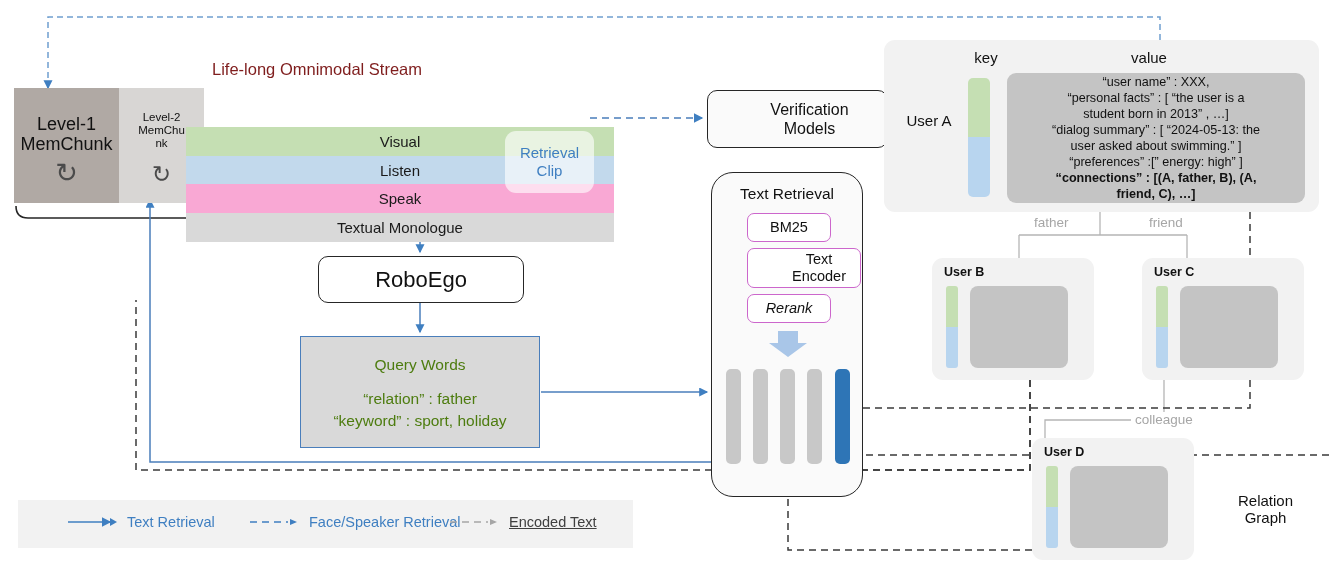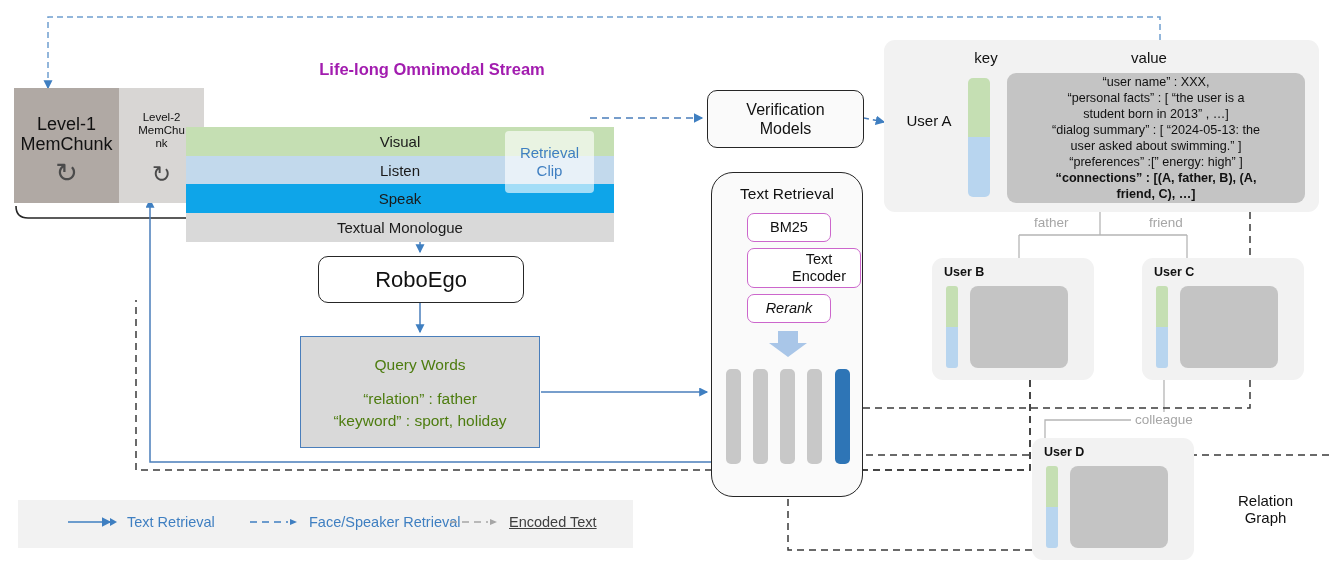--- a/index.html
+++ b/index.html
@@ -1,56 +1,56 @@
 <!DOCTYPE html>
 <html><head>
 <meta charset="utf-8">
 <style>
   html,body{margin:0;padding:0;background:#ffffff;}
   body{font-family:"Liberation Sans","DejaVu Sans",sans-serif;}
   #stage{position:relative;width:1329px;height:586px;overflow:hidden;background:#fff;}
   #wires{position:absolute;left:0;top:0;width:1329px;height:586px;pointer-events:none;}
 
   
-  .stream-title{position:absolute;left:212px;top:60px;width:440px;text-align:center;
-    font-size:16.5px;color:#a21caf;font-weight:bold;}
+  .stream-title{position:absolute;left:212px;top:60px;width:440px;text-align:left;
+    font-size:16.5px;color:#7f1d1d;}
   .stream-wrap{position:absolute;left:14px;top:88px;width:600px;height:115px;}
   .mem1{position:absolute;left:0;top:0;width:105px;height:115px;background:#b0a9a4;}
   .mem2{position:absolute;left:105px;top:0;width:85px;height:115px;background:#d8d6d4;}
   .mem-lbl{position:absolute;left:0;right:0;text-align:center;color:#111;line-height:1.12;}
   .mem1 .mem-lbl{top:26px;font-size:18px;}
   .mem2 .mem-lbl{top:23px;font-size:11.5px;padding:0 4px;}
   .recycle{position:absolute;left:0;right:0;text-align:center;color:#4b4b4b;}
   .mem1 .recycle{top:69px;font-size:27px;}
   .mem2 .recycle{top:73px;font-size:23px;}
   .stripes{position:absolute;left:172px;top:0;width:428px;height:115px;margin-top:39px;}
   .stripe{position:absolute;left:0;width:428px;height:28.7px;
     display:flex;align-items:center;justify-content:center;
     font-size:15px;color:#1a1a1a;}
   .s0{top:0px;}.s1{top:28.7px;}.s2{top:57.4px;}.s3{top:86.1px;}
-  .retr-clip{position:absolute;left:319px;top:4px;width:89px;height:62px;border-radius:4px;
+  .retr-clip{position:absolute;left:319px;top:4px;width:89px;height:62px;border-radius:11px;
     background:rgba(255,255,255,.62);display:flex;flex-direction:column;align-items:center;
     justify-content:center;line-height:1.18;font-size:15px;color:#3f7fc1;}
 
   
   .roboego{position:absolute;left:318px;top:256px;width:204px;height:45px;border:1.6px solid #262626;
     border-radius:10px;background:#fff;display:flex;align-items:center;justify-content:center;
     font-size:22px;color:#111;}
 
   
   .querybox{position:absolute;left:300px;top:336px;width:240px;height:112px;background:#d9d9d9;
     border:1.3px solid #4a7ebb;box-sizing:border-box;color:#4d7c0f;text-align:center;}
   .qtitle{margin-top:19px;font-size:15.5px;}
   .qline{font-size:15.5px;line-height:1.45;}
   .qlines{margin-top:14px;}
 
   
   .verif{position:absolute;left:707px;top:90px;width:155px;height:56px;border:1.6px solid #262626;
     border-radius:10px;background:#fafafa;display:flex;flex-direction:column;align-items:center;
-    justify-content:center;font-size:16px;color:#111;line-height:1.2;}
+    justify-content:center;font-size:16px;color:#111;line-height:1.2;padding-left:24px;}
 
   
   .trpanel{position:absolute;left:711px;top:172px;width:152px;height:325px;border:1.7px solid #262626;
     border-radius:22px;background:#fafafa;box-sizing:border-box;}
   .tr-title{position:absolute;left:0;right:0;top:12px;text-align:center;font-size:15.5px;color:#111;}
   .pill{position:absolute;left:35px;width:82px;border:1.4px solid #cc66cc;border-radius:7px;
     background:#fff;display:flex;flex-direction:column;align-items:center;justify-content:center;
     font-size:14.5px;color:#111;line-height:1.15;}
   .pill-bm25{top:40px;height:27px;}
   .pill-enc{top:75px;height:38px;padding-left:30px;}
@@ -157,21 +157,21 @@
       <div class="mem-lbl">
         <div>Level-2</div>
         <div>MemChu</div>
         <div>nk</div>
       </div>
       <div class="recycle">↻</div>
     </div>
     <div class="stripes">
       <div class="stripe s0" style="background:#c5dfb3">Visual</div>
       <div class="stripe s1" style="background:#c2d9ec">Listen</div>
-      <div class="stripe s2" style="background:#0ea5e9">Speak</div>
+      <div class="stripe s2" style="background:#f9a8d4">Speak</div>
       <div class="stripe s3" style="background:#d9d9d9">Textual Monologue</div>
       <div class="retr-clip">
         <span>Retrieval</span>
         <span>Clip</span>
       </div>
     </div>
   </div>
 
   <div class="roboego">RoboEgo</div>
 

